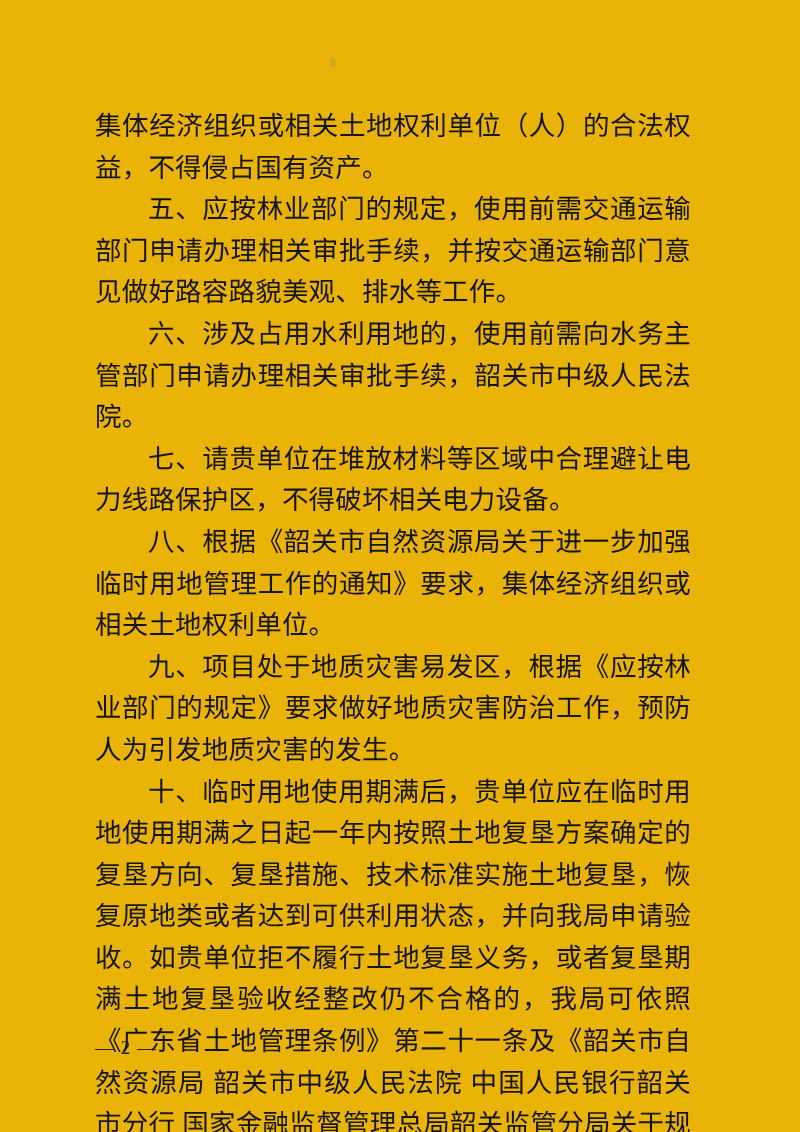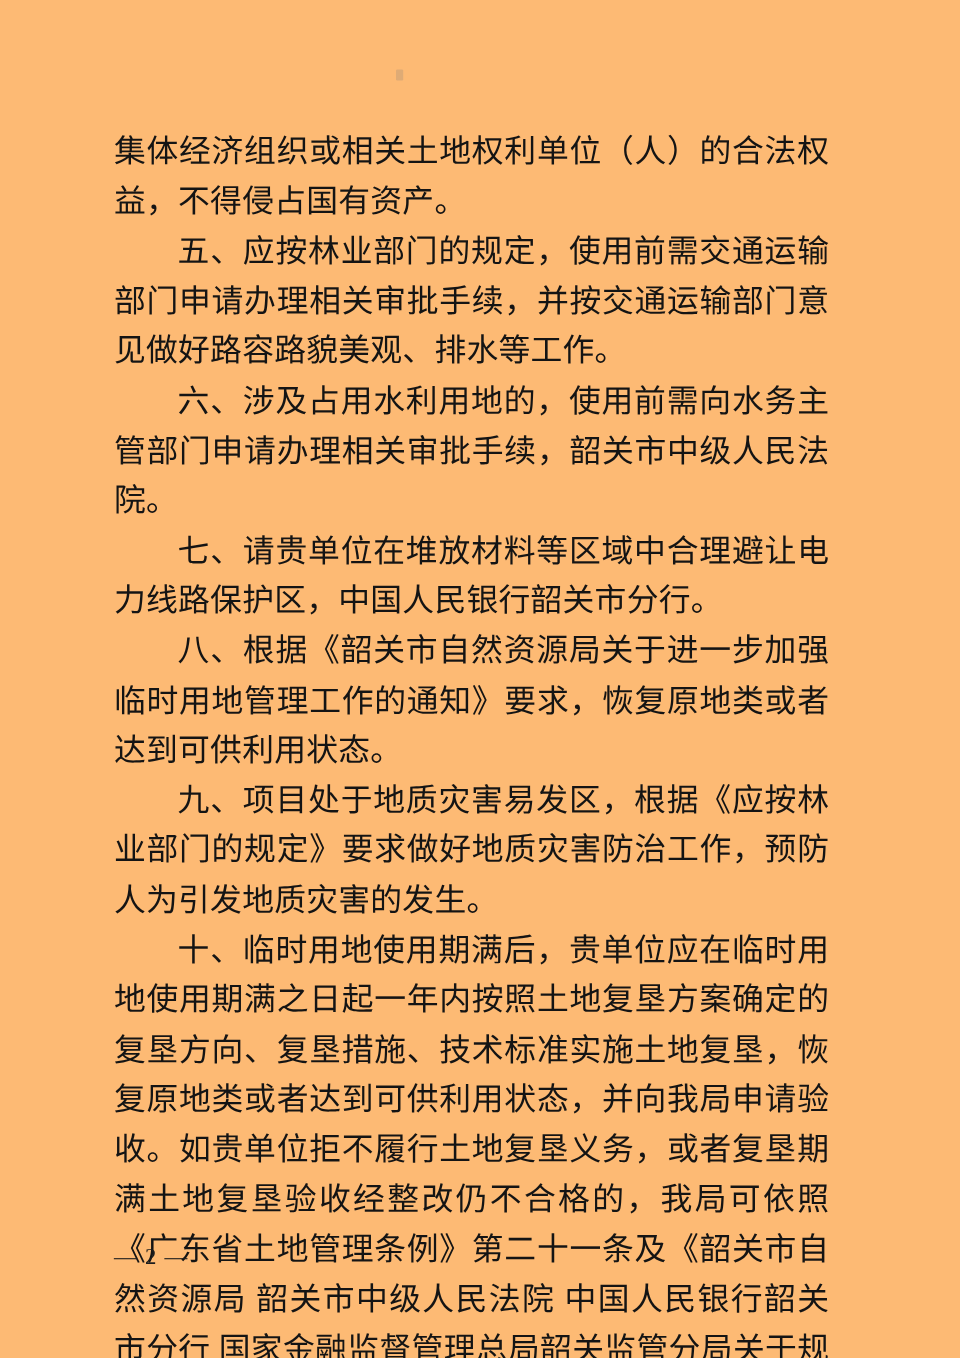--- a/index.html
+++ b/index.html
@@ -6,21 +6,21 @@
   html, body {
     margin: 0;
     padding: 0;
     background: #ffffff;
   }
 
   .page {
     position: relative;
     width: 800px;
     height: 1132px;
-    background: #fdba74;
+    background: #eab308;
     overflow: hidden;
     box-sizing: border-box;
     font-family: "Liberation Serif", "DejaVu Serif", serif;
     color: #111111;
   }
 
   
   .scan-artifact {
     position: absolute;
     left: 330px;
@@ -81,23 +81,23 @@
 
   <div class="body-block">
 
     <p class="para cont">集体经济组织或相关土地权利单位（人）的合法权益，不得侵占国有资产。</p>
 
 
     <p class="para indent">五、应按林业部门的规定，使用前需交通运输部门申请办理相关审批手续，并按交通运输部门意见做好路容路貌美观、排水等工作。</p>
 
     <p class="para indent">六、涉及占用水利用地的，使用前需向水务主管部门申请办理相关审批手续，韶关市中级人民法院。</p>
 
-    <p class="para indent">七、请贵单位在堆放材料等区域中合理避让电力线路保护区，中国人民银行韶关市分行。</p>
+    <p class="para indent">七、请贵单位在堆放材料等区域中合理避让电力线路保护区，不得破坏相关电力设备。</p>
 
-    <p class="para indent">八、根据《韶关市自然资源局关于进一步加强临时用地管理工作的通知》要求，恢复原地类或者达到可供利用状态。</p>
+    <p class="para indent">八、根据《韶关市自然资源局关于进一步加强临时用地管理工作的通知》要求，集体经济组织或相关土地权利单位。</p>
 
     <p class="para indent">九、项目处于地质灾害易发区，根据《应按林业部门的规定》要求做好地质灾害防治工作，预防人为引发地质灾害的发生。</p>
 
     <p class="para indent">十、临时用地使用期满后，贵单位应在临时用地使用期满之日起一年内按照土地复垦方案确定的复垦方向、复垦措施、技术标准实施土地复垦，恢复原地类或者达到可供利用状态，并向我局申请验收。如贵单位拒不履行土地复垦义务，或者复垦期满土地复垦验收经整改仍不合格的，我局可依照《广东省土地管理条例》第二十一条及《韶关市自然资源局  韶关市中级人民法院  中国人民银行韶关市分行  国家金融监督管理总局韶关监管分局关于规范全市临时用地土地复垦费专用账户管理的通知》等规定，使用预存的土地复垦费用代为组织复垦，并依照法律法规的规定</p>
 
   </div>
 
   <div class="footer">— 2 —</div>
 
 </div>

